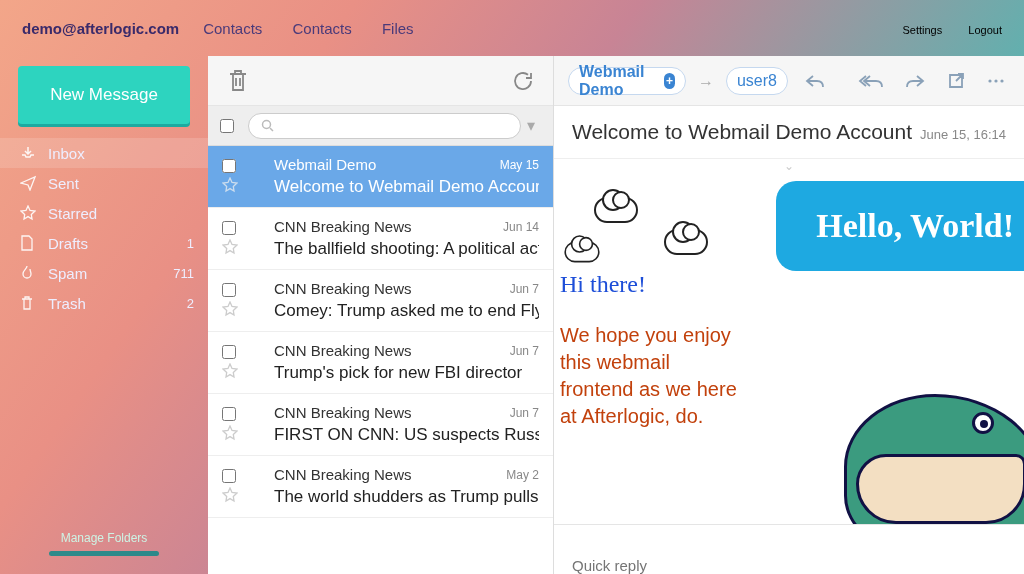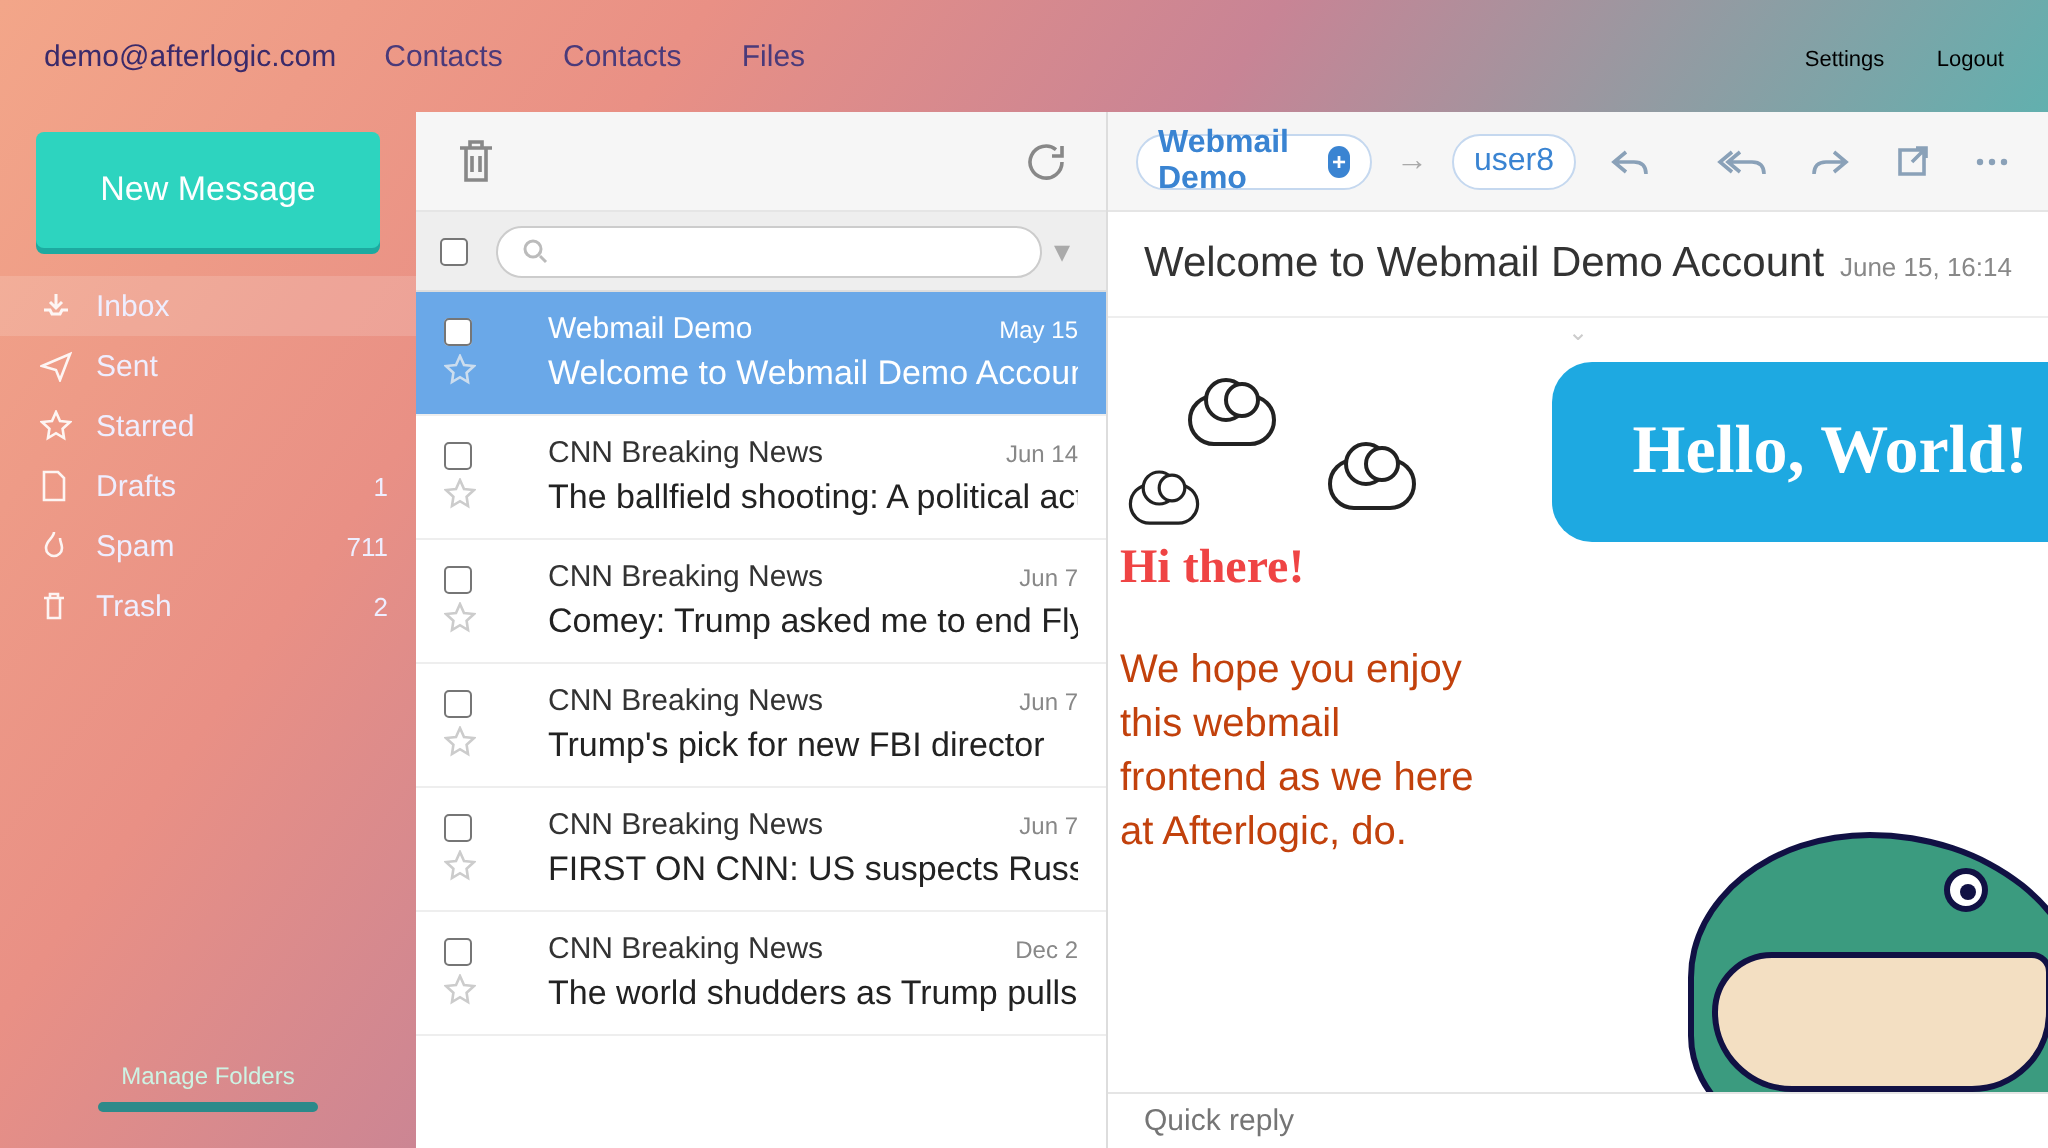--- a/index.html
+++ b/index.html
@@ -1,19 +1,19 @@
 <!DOCTYPE html>
 <html><head>
 <meta charset="utf-8">
 <style>
 *{box-sizing:border-box;margin:0;padding:0;font-family:Arial,Helvetica,sans-serif}
 html,body{width:1024px;height:574px;overflow:hidden}
 body{background:linear-gradient(125deg,#f3a689 0%,#e99085 25%,#c88495 45%,#4fb8b3 80%,#2faab0 100%);position:relative}
 .topbar{height:56px;display:flex;align-items:center;padding:0 22px;color:#4a3a7a;font-size:15px}
-.topbar .email{color:#3a2a6a;font-weight:normal;margin-right:24px}
+.topbar .email{color:#3a2a6a;font-weight:bold;margin-right:24px}
 .topbar .nav a{color:#4a3a7a;margin-right:26px;cursor:pointer}
 .topbar .spacer{flex:1}
 .topbar .right a{color:#000000;margin-left:22px;cursor:pointer;font-size:11px}
 .main{position:absolute;top:56px;left:0;right:0;bottom:0;display:flex}
 .sidebar{width:208px;display:flex;flex-direction:column;padding-top:10px}
 .new-msg{margin:0 18px 14px 18px;height:58px;background:#2dd4bf;border:none;border-radius:4px;color:#fff;font-size:17px;cursor:pointer;box-shadow:0 3px 0 #1daaa0}
 .folders{list-style:none}
 .folders li{display:flex;align-items:center;height:30px;padding:0 14px 0 20px;color:#eef;font-size:15px;cursor:pointer}
 .folders li.active{background:rgba(255,255,255,.15)}
 .folders li .ic{width:18px;margin-right:10px;opacity:.9}
@@ -59,23 +59,23 @@
 .cloud::before{width:18px;height:18px;top:-10px;left:6px}
 .cloud::after{width:14px;height:14px;top:-8px;right:6px}
 .bubble{position:absolute;right:-30px;top:10px;background:#1ea9e1;color:#fff;padding:26px 40px;border-radius:20px;font-size:34px;font-weight:bold;font-family:Georgia,serif}
 .bubble::after{content:'';position:absolute;bottom:-16px;right:120px;border:16px solid transparent;border-top-color:#1ea9e1}
 .dino{position:absolute;right:-20px;bottom:-30px;width:250px;height:210px}
 .dino .bodyd{position:absolute;width:200px;height:160px;background:#3b9b7f;border-radius:50% 60% 30% 40%;right:0;bottom:0;border:3px solid #114}
 .dino .jaw{position:absolute;width:170px;height:70px;background:#f3dfc2;border-radius:30px 10px 40px 40px;right:18px;bottom:30px;border:3px solid #114}
 .dino .eye{position:absolute;width:22px;height:22px;background:#fff;border:3px solid #114;border-radius:50%;right:50px;bottom:120px}
 .dino .eye::after{content:'';position:absolute;width:8px;height:8px;background:#114;border-radius:50%;top:5px;left:5px}
 .txt{position:absolute;left:6px;top:100px;width:180px}
-.txt h3{font-size:24px;color:#ef4444;font-weight:bold;margin-bottom:24px;font-family:Georgia,serif}
+.txt h3{font-size:24px;color:#1d4ed8;font-weight:normal;margin-bottom:24px;font-family:Georgia,serif}
 .txt p{color:#c2410c;font-size:20px;line-height:1.35;margin-bottom:12px}
-.qr{height:28px;border-top:1px solid #e5e5e5;display:flex;align-items:center;padding:0 18px}
+.qr{height:50px;border-top:1px solid #e5e5e5;display:flex;align-items:flex-end;padding:0 18px}
 .qr input{border:none;outline:none;flex:1;color:#888;font-size:15px}
 svg{display:block}
 </style>
 </head>
 <body>
 
 <div class="topbar">
   <span class="email">demo@afterlogic.com</span>
   <span class="nav">
     <a>Contacts</a>
@@ -235,21 +235,21 @@
             <svg width="16" height="16" viewBox="0 0 16 16" fill="none" stroke="currentColor" stroke-width="1.3">
               <path d="M8 1l2 4.5 5 .5-3.7 3.4L12 14 8 11.6 4 14l.7-4.6L1 6l5-.5z"></path>
             </svg>
           </span>
           <span class="subj">FIRST ON CNN: US suspects Russian</span>
         </div>
         <div class="msg">
           <input type="checkbox" class="cb" style="">
           <span></span>
           <span class="from">CNN Breaking News</span>
-          <span class="date">Dec 2</span>
+          <span class="date">May 2</span>
           <span class="star">
             <svg width="16" height="16" viewBox="0 0 16 16" fill="none" stroke="currentColor" stroke-width="1.3">
               <path d="M8 1l2 4.5 5 .5-3.7 3.4L12 14 8 11.6 4 14l.7-4.6L1 6l5-.5z"></path>
             </svg>
           </span>
           <span class="subj">The world shudders as Trump pulls US</span>
         </div>
       </div>
   </div>
 

